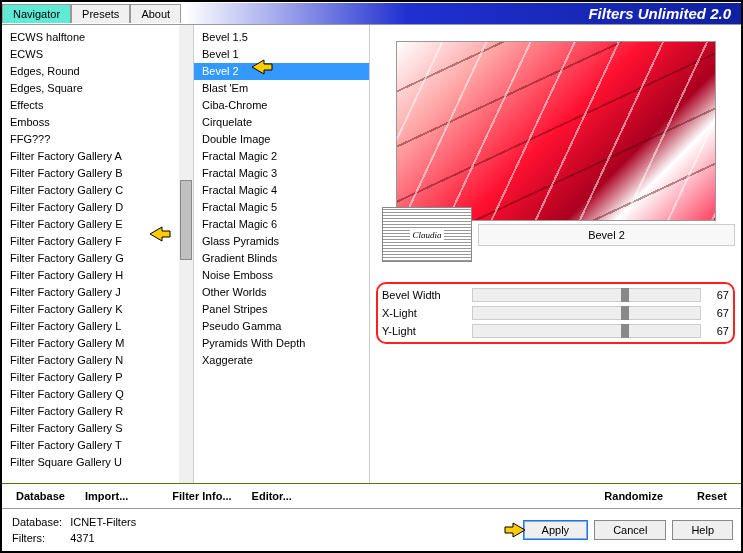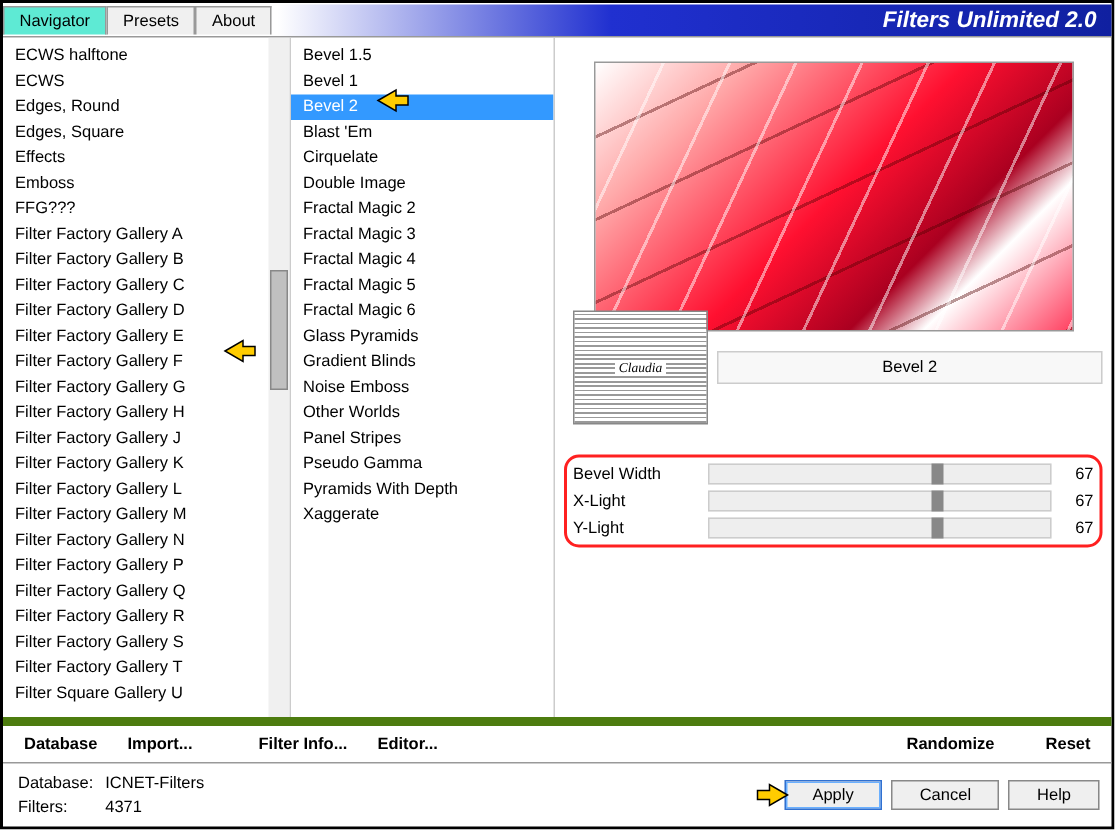--- a/index.html
+++ b/index.html
@@ -14,31 +14,31 @@
   .col { border-right: 1px solid #ccc; overflow-y: auto; overflow-x: hidden; padding: 4px 0; }
   .col1 { width: 192px; position: relative; }
   .col2 { width: 176px; position: relative; }
   .col3 { flex: 1; padding: 6px; display: flex; flex-direction: column; }
   .list-item { padding: 1px 8px; white-space: nowrap; cursor: pointer; font-size: 11px; line-height: 15px; }
   .list-item.selected { background: #3399ff; color: #fff; }
   .scrollbar { position: absolute; right: 0; top: 0; bottom: 0; width: 14px; background: #f0f0f0; }
   .scroll-thumb { position: absolute; left: 1px; right: 1px; background: #c0c0c0; border: 1px solid #888; height: 80px; top: 155px; }
   .preview { width: 320px; height: 180px; margin: 10px auto 6px; background: linear-gradient(135deg, #fff 0%, #ffaaaa 20%, #ff1030 50%, #aa0020 70%, #fff 80%, #ff4060 100%); border: 1px solid #999; position: relative; overflow: hidden; }
   .preview::before { content:""; position:absolute; inset:0; background: repeating-linear-gradient(115deg, rgba(255,255,255,.5) 0 2px, transparent 2px 40px), repeating-linear-gradient(-25deg, rgba(80,0,0,.4) 0 2px, transparent 2px 50px); }
-  .claudia-badge { width: 90px; height: 76px; margin-left: 6px; font-size: 9px; display:flex; align-items:center; justify-content:center; font-style: italic; font-family: cursive; background: repeating-linear-gradient(0deg, #999 0 1px, #fff 1px 3px); border:1px solid #888; position:relative;}
+  .claudia-badge { width: 90px; height: 55px; margin-left: 6px; font-size: 9px; display:flex; align-items:center; justify-content:center; font-style: italic; font-family: cursive; background: repeating-linear-gradient(0deg, #999 0 1px, #fff 1px 3px); border:1px solid #888; position:relative;}
   .claudia-badge span{background:#fff;padding:0 2px;}
   .section-title-row { display:flex; align-items:center; gap:6px; margin-top: -20px;}
   .section-title { flex:1; text-align:center; border:1px solid #ccc; padding: 4px; background:#f8f8f8; font-size:11px; }
   .params { margin-top: 20px; border: 2px solid #ff2020; border-radius: 10px; padding: 2px 4px; }
   .param-row { display: flex; align-items: center; padding: 2px 0; }
   .param-label { width: 90px; font-size: 11px; }
   .param-slider { flex: 1; height: 14px; background: #eee; position: relative; border:1px solid #ccc;}
   .param-slider .thumb{ position:absolute; top:-1px; width:8px; height:14px; background:#888; left:65%;}
   .param-value { width: 24px; text-align: right; font-size: 11px; margin-left:4px;}
-  .btnbar { display: flex; border-top: 6px solid #4d7c0f; padding: 4px 6px; gap: 4px; align-items:center;}
+  .btnbar { display: flex; border-top: 1px solid #4d7c0f; padding: 4px 6px; gap: 4px; align-items:center;}
   .btn-flat { padding: 2px 8px; font-size: 11px; font-weight: bold; cursor:pointer; }
   .spacer { flex: 1; }
   .statusbar { display: flex; justify-content: space-between; align-items: center; padding: 4px 8px; border-top: 1px solid #999; }
   .status-left { font-size: 11px; line-height: 14px; }
   .status-left td{padding-right:6px;}
   .buttons { display: flex; gap: 6px; align-items:center;}
   .btn { padding: 3px 18px; border: 1px solid #888; background: #efefef; font-size: 11px; cursor:pointer;}
   .btn.primary { border: 1px solid #3070d0; box-shadow: 0 0 0 1px #6ab0ff inset;}
   .pointer { position: absolute; width: 24px; height: 18px; z-index:10;}
   .pointer svg{width:100%;height:100%;}
@@ -93,20 +93,21 @@
             <path d="M2 9 L14 2 L14 6 L22 6 L22 12 L14 12 L14 16 Z" fill="#ffcc00" stroke="#000" stroke-width="1"></path>
           </svg>
       </div>
     </div>
     <div class="col col2" id="filt-list">
 
     <div class="list-item">Bevel 1.5</div>
         <div class="list-item">Bevel 1</div>
         <div class="list-item selected">Bevel 2</div>
         <div class="list-item">Blast 'Em</div>
+        <div class="list-item">Ciba-Chrome</div>
         <div class="list-item">Cirquelate</div>
         <div class="list-item">Double Image</div>
         <div class="list-item">Fractal Magic 2</div>
         <div class="list-item">Fractal Magic 3</div>
         <div class="list-item">Fractal Magic 4</div>
         <div class="list-item">Fractal Magic 5</div>
         <div class="list-item">Fractal Magic 6</div>
         <div class="list-item">Glass Pyramids</div>
         <div class="list-item">Gradient Blinds</div>
         <div class="list-item">Noise Emboss</div>

